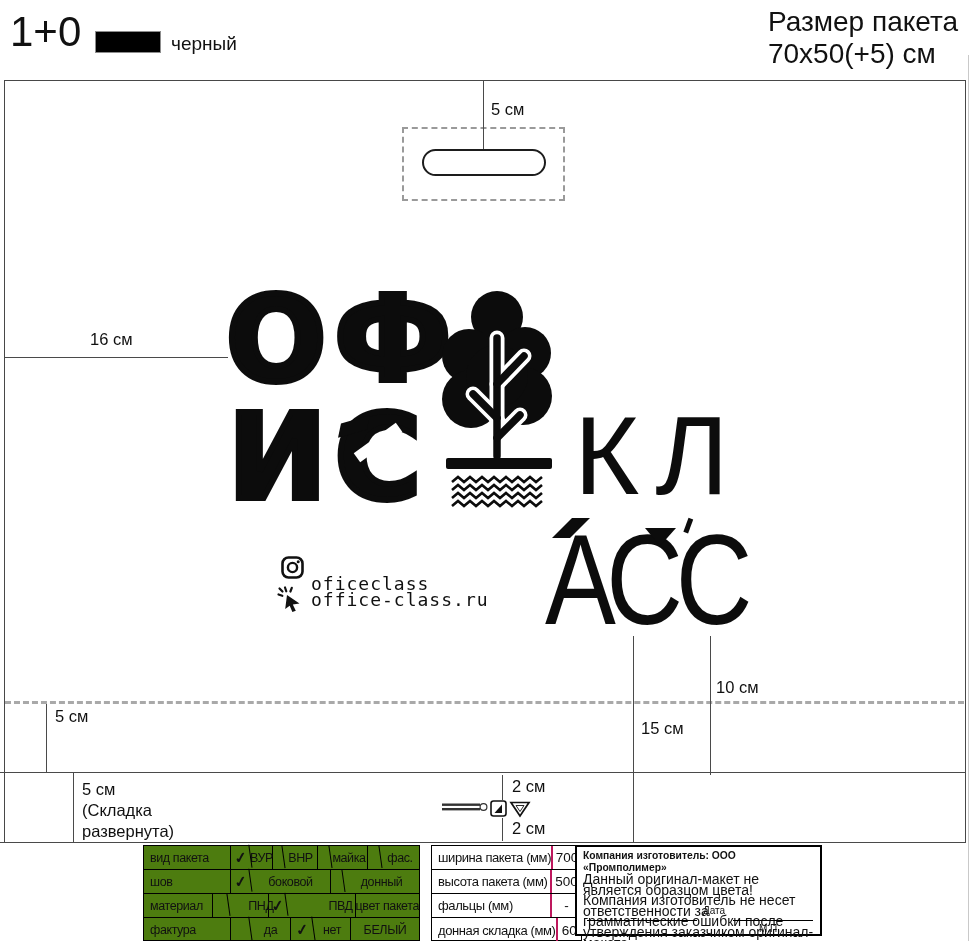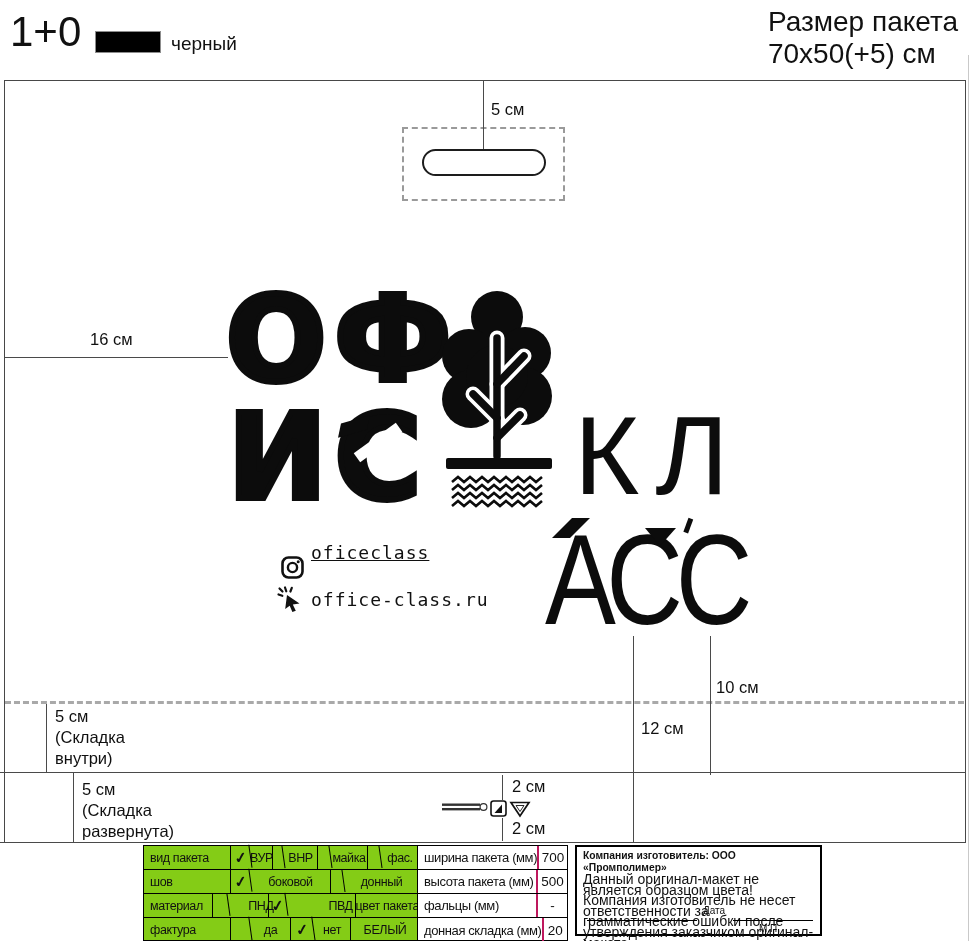--- a/index.html
+++ b/index.html
@@ -21,29 +21,29 @@
   .logo-heavy{position:absolute;font-family:"DejaVu Sans",sans-serif;font-weight:bold;font-size:118px;
               line-height:1;letter-spacing:8px;color:#0c0c0c;-webkit-text-stroke:6px #0c0c0c;}
   .logo-thin{position:absolute;font-family:"Liberation Sans",sans-serif;font-weight:400;font-size:112px;
              line-height:1;color:#0c0c0c;}
   .cs-cut{position:absolute;left:352px;top:437px;width:52px;height:11px;background:#fff;transform:rotate(-36deg);}
   .cs-wedge{position:absolute;left:341px;top:419px;width:26px;height:15px;background:#0c0c0c;
             transform:skewX(-28deg) rotate(-18deg);}
   .social-txt{position:absolute;font-family:"DejaVu Sans Mono",monospace;font-size:18px;letter-spacing:1px;color:#101010;}
   
   .spec-table{position:absolute;left:143px;top:845px;width:277px;height:96px;box-sizing:border-box;
-              border:1px solid #000;background:#84cc16;}
+              border:1px solid #000;background:#4d7c0f;}
   .trow{display:flex;height:24px;box-sizing:border-box;border-bottom:1px solid #000;}
   .trow:last-child{border-bottom:none;}
   .cell{display:flex;align-items:center;justify-content:center;box-sizing:border-box;height:100%;
         border-right:1px solid #000;font-size:12.5px;letter-spacing:-0.4px;overflow:visible;white-space:nowrap;}
   .cell:last-child{border-right:none;}
   .cell.lbl{justify-content:flex-start;padding-left:6px;}
   .chk{font-size:15px;font-weight:bold;transform:rotate(-8deg);}
-  .size-table{position:absolute;left:417px;top:845px;width:151px;height:96px;box-sizing:border-box;
+  .size-table{position:absolute;left:431px;top:845px;width:151px;height:96px;box-sizing:border-box;
               border:1px solid #000;background:#fff;}
   .srow{display:flex;height:24px;box-sizing:border-box;border-bottom:1px solid #000;}
   .srow:last-child{border-bottom:none;}
   .srow .sl{flex:1;display:flex;align-items:center;padding-left:6px;font-size:13px;letter-spacing:-0.4px;white-space:nowrap;}
   .srow .sv{width:31px;display:flex;align-items:center;justify-content:center;font-size:13.5px;border-left:2px solid #be185d;box-sizing:border-box;}
   .appr{position:absolute;left:575px;top:845px;width:247px;height:91px;box-sizing:border-box;
         border:2px solid #000;background:#fff;padding:3px 6px;}
   .appr-title{font-size:10.3px;font-weight:bold;line-height:12px;}
   .appr-line{font-size:14px;line-height:10.6px;}
   .appr-approve{font-size:8.8px;line-height:10.6px;margin-top:2px;}
@@ -119,41 +119,40 @@
     <polygon points="2,28 22,8 40,8 20,28" fill="#0c0c0c"></polygon>
     <polygon points="95,18 126,18 110,36" fill="#0c0c0c"></polygon>
     <rect x="136" y="8" width="5" height="15" transform="rotate(20 138 15)" fill="#0c0c0c"></rect>
   </svg>
 
   <svg class="abs" style="left:281px;top:556px;" width="23" height="23" viewBox="0 0 23 23">
     <rect x="1.5" y="1.5" width="20" height="20" rx="6" fill="none" stroke="#111" stroke-width="2.6"></rect>
     <circle cx="11.5" cy="11.5" r="4.6" fill="none" stroke="#111" stroke-width="2.4"></circle>
     <circle cx="17.2" cy="5.8" r="1.5" fill="#111"></circle>
   </svg>
-  <div class="social-txt" style="left:311px;top:542px;text-decoration:underline;">oficeclass</div>
+  <div class="social-txt" style="left:311px;top:573px;">oficeclass</div>
   <svg class="abs" style="left:276px;top:585px;" width="28" height="28" viewBox="0 0 28 28">
     <path d="M11 10 L23.5 18.5 L16.8 19.6 L19.8 25.7 L16.4 27 L13.7 20.8 L9.2 24 Z" fill="#111"></path>
     <g stroke="#111" stroke-width="2.2" stroke-linecap="round">
       <line x1="9" y1="2.5" x2="10.3" y2="6.3"></line>
       <line x1="2.5" y1="9.5" x2="6.3" y2="10.8"></line>
       <line x1="3.5" y1="3.5" x2="6.5" y2="6.5"></line>
       <line x1="15.8" y1="2.8" x2="14.4" y2="6.5"></line>
     </g>
   </svg>
   <div class="social-txt" style="left:311px;top:589px;">office-class.ru</div>
 
   <div class="vl" style="left:633px;top:636px;height:207px;"></div>
   <div class="vl" style="left:710px;top:636px;height:139px;"></div>
   <div class="dim" style="left:716px;top:677px;">10 см</div>
-  <div class="dim" style="left:641px;top:718px;">12 см</div>
+  <div class="dim" style="left:641px;top:718px;">15 см</div>
 
   <div class="vl" style="left:46px;top:704px;height:68px;"></div>
   <div class="dim-wrap" style="left:55px;top:706px;width:114px;">
     <div>5 см</div>
-    <div>(Складка внутри)</div>
   </div>
   <div class="vl" style="left:73px;top:773px;height:69px;"></div>
   <div class="dim-wrap" style="left:82px;top:779px;width:132px;">
     <div>5 см</div>
     <div>(Складка развернута)</div>
   </div>
 
   <div class="vl" style="left:502px;top:775px;height:25px;"></div>
   <div class="dim" style="left:512px;top:776px;">2 см</div>
   <svg class="abs" style="left:440px;top:800px;" width="92" height="18" viewBox="0 0 92 18">
@@ -219,21 +218,21 @@
     <div class="srow">
       <div class="sl">высота пакета (мм)</div>
       <div class="sv">500</div>
     </div>
     <div class="srow">
       <div class="sl">фальцы (мм)</div>
       <div class="sv">-</div>
     </div>
     <div class="srow">
       <div class="sl">донная складка (мм)</div>
-      <div class="sv">20</div>
+      <div class="sv">60</div>
     </div>
   </div>
 
   <div class="appr">
     <div class="appr-title">Компания изготовитель: ООО «Промполимер»</div>
     <div class="appr-line">Данный оригинал-макет не является образцом цвета!</div>
     <div class="appr-line">Компания изготовитель не несет ответственности за грамматические ошибки после утверждения заказчиком оригинал-макета.</div>
     <div class="appr-approve">
       <span style="font-weight:bold;">УТВЕРЖДАЮ</span><span> (мною проверены: размеры, схема формирования пакета, текстовая информация, элементы дизайна, метка производителя.)</span>
     </div>

